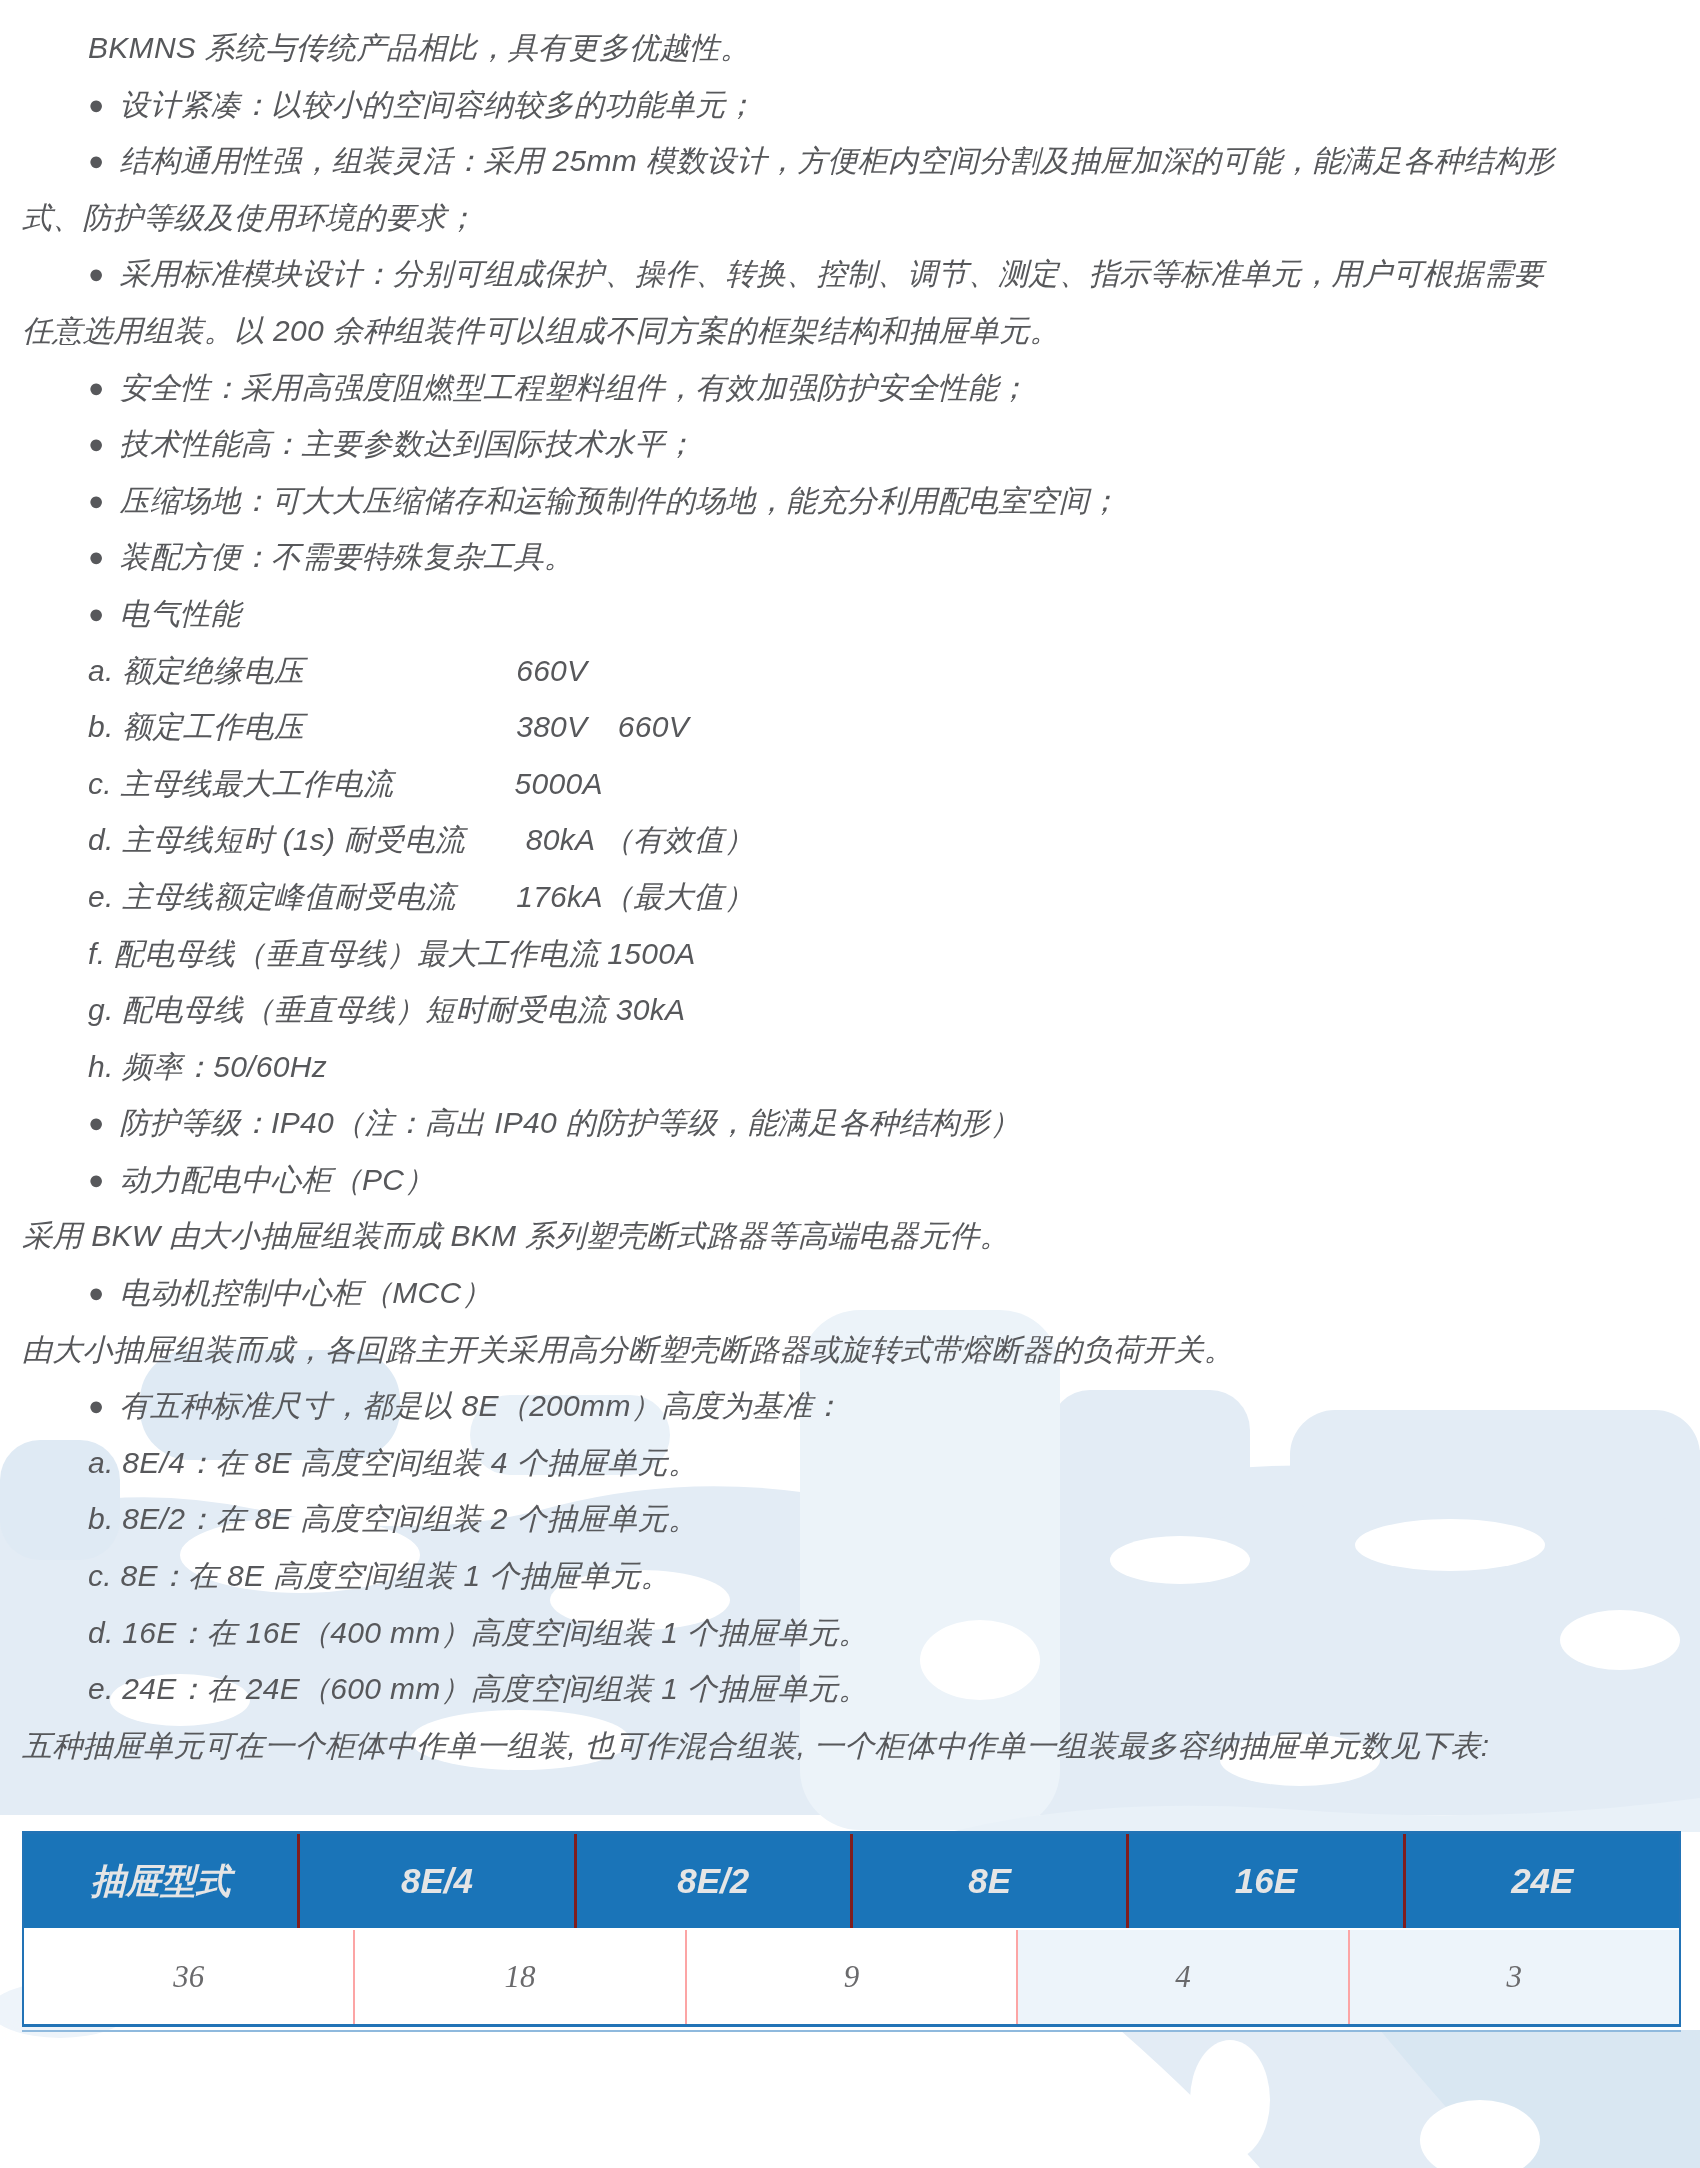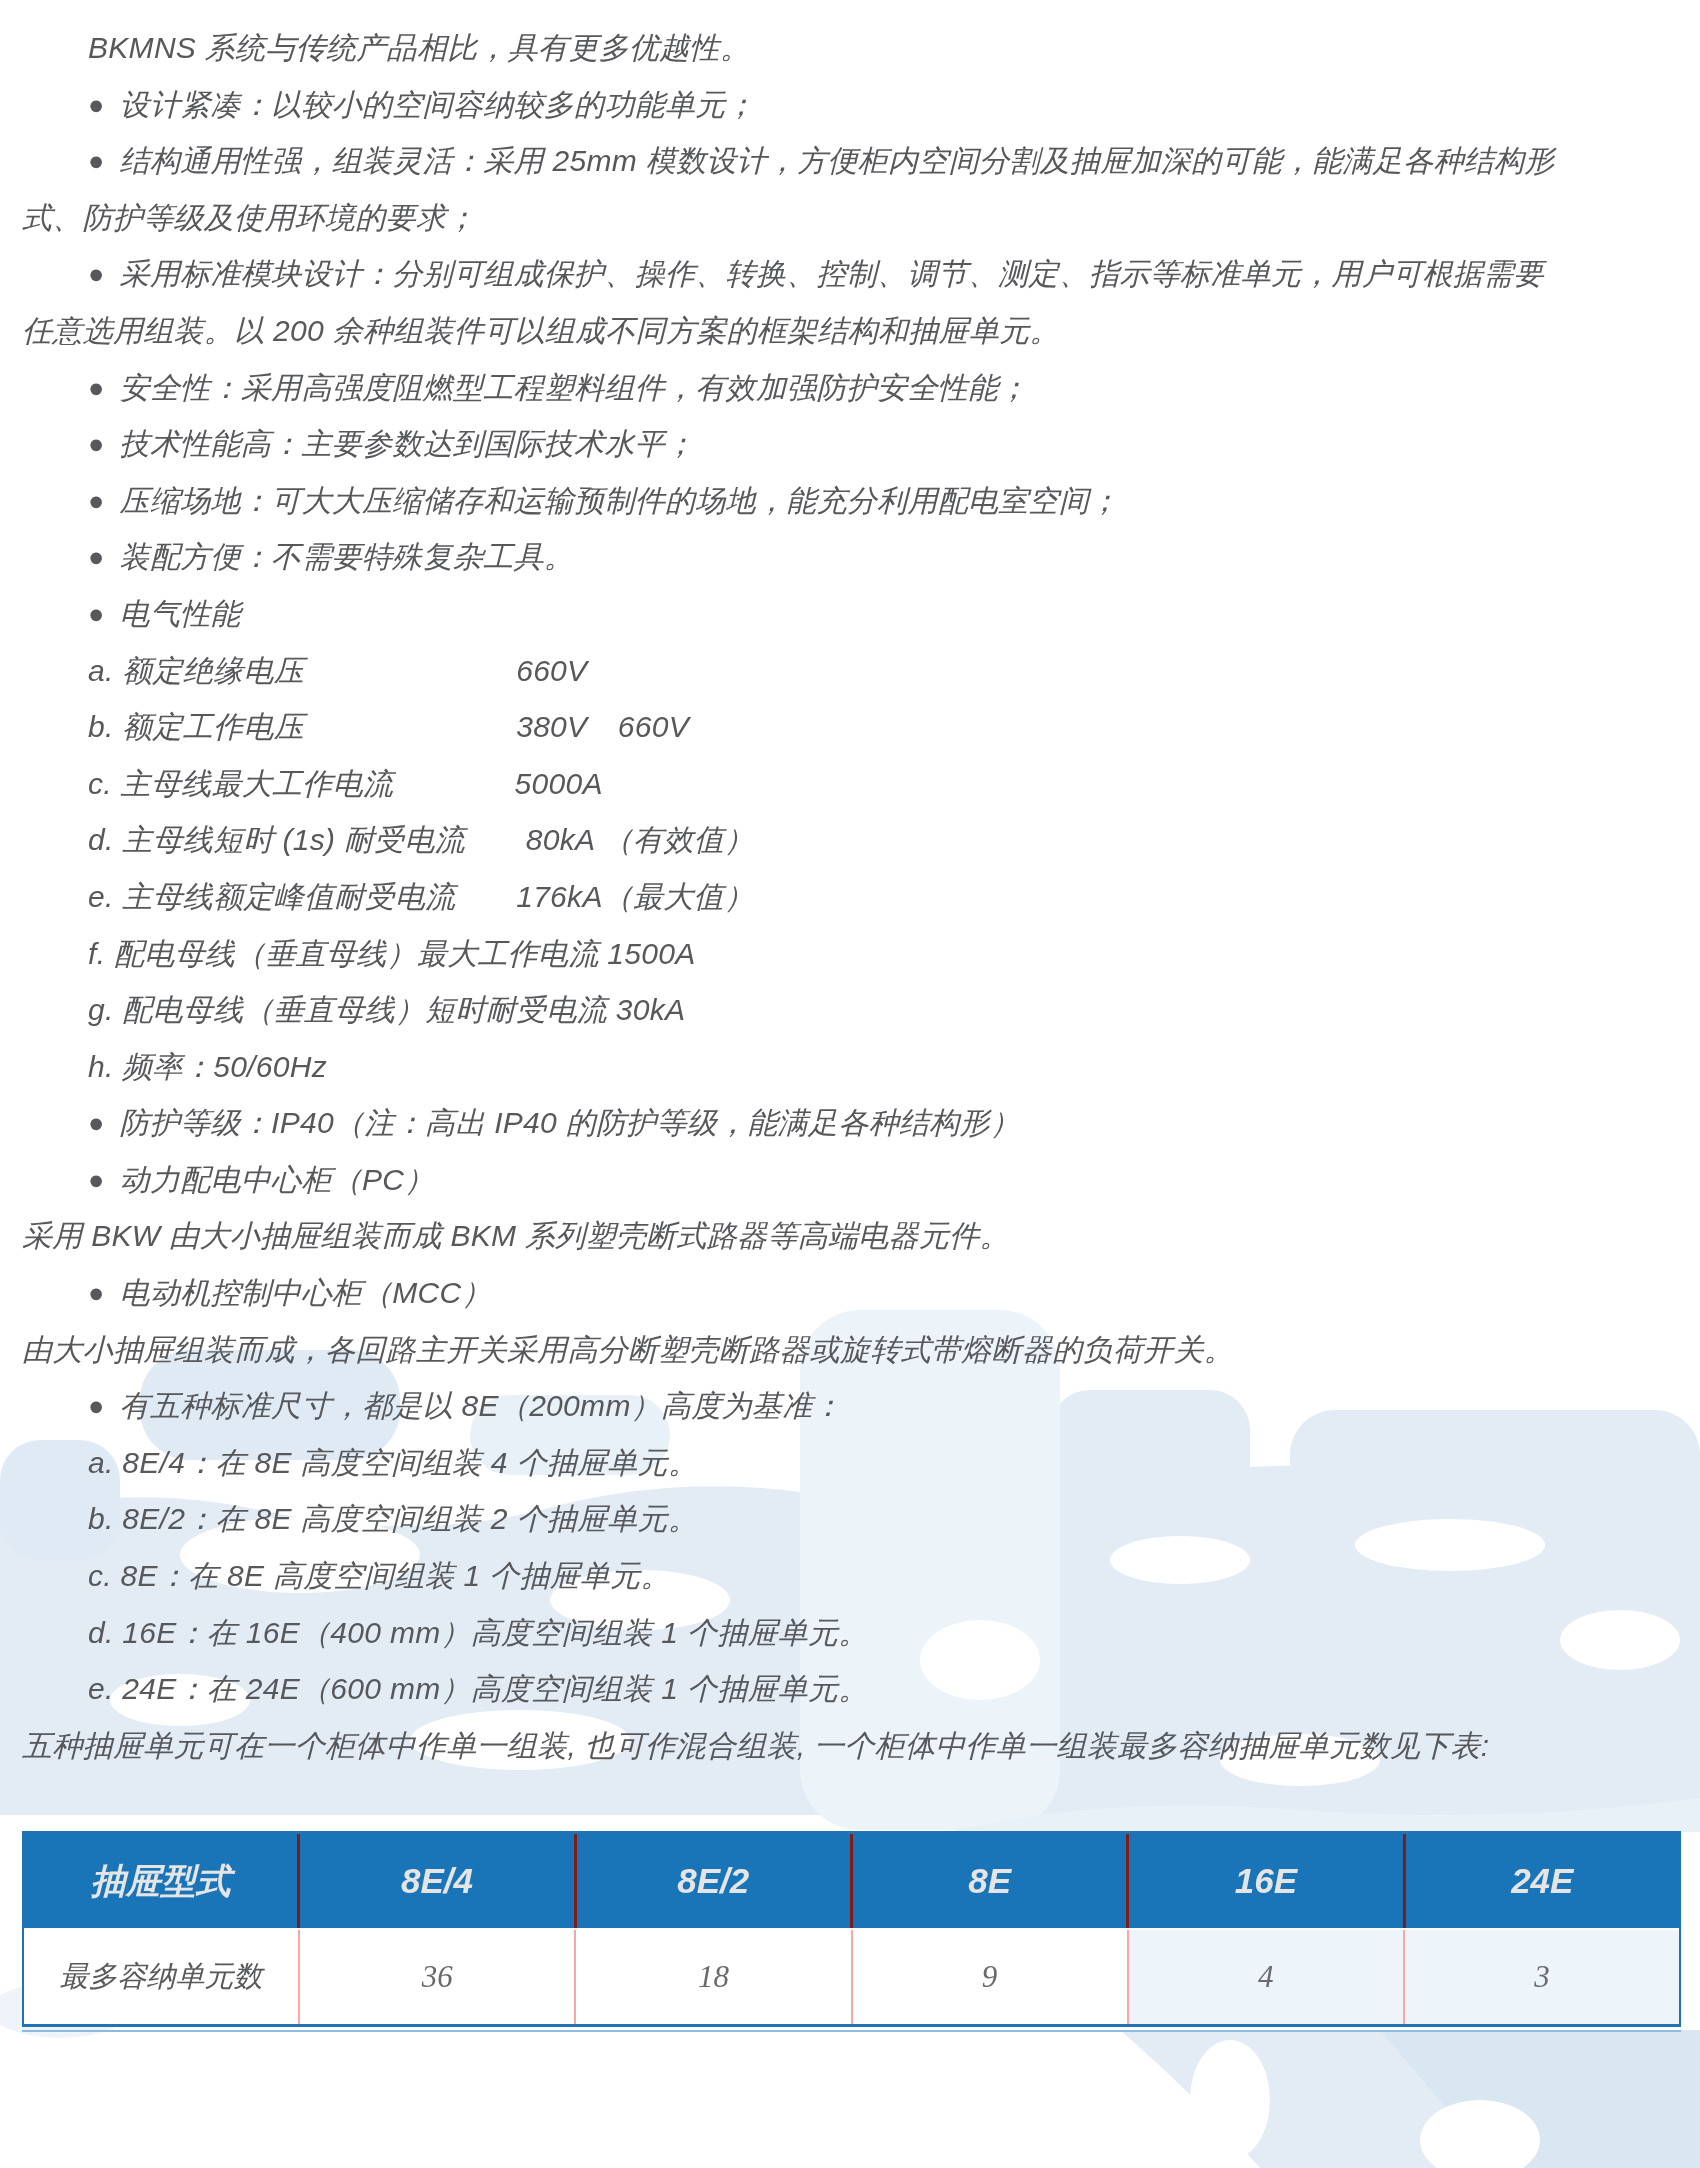--- a/index.html
+++ b/index.html
@@ -130,21 +130,20 @@
     <div class="spec-table">
       <div class="trow thead">
         <div class="cell">抽屉型式</div>
         <div class="cell">8E/4</div>
         <div class="cell">8E/2</div>
         <div class="cell">8E</div>
         <div class="cell">16E</div>
         <div class="cell">24E</div>
       </div>
       <div class="trow tbody">
-        <div class="cell">最多容纳单元数</div>
         <div class="cell num">36</div>
         <div class="cell num">18</div>
         <div class="cell num">9</div>
         <div class="cell num tint">4</div>
         <div class="cell num tint">3</div>
       </div>
     </div>
   </div>
 
 </div>

